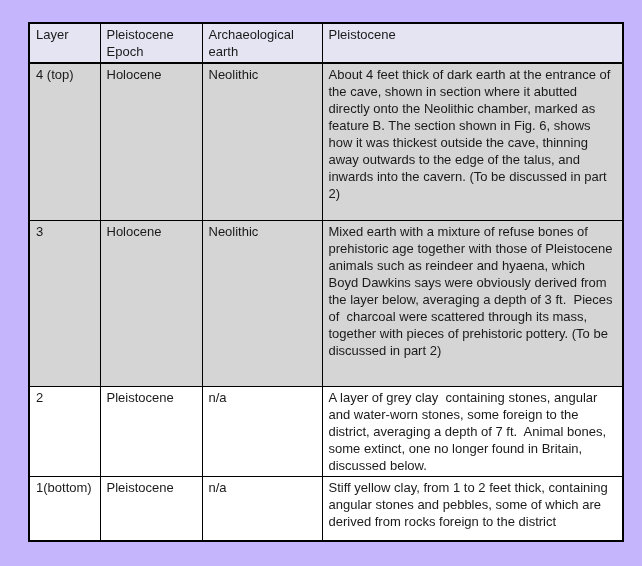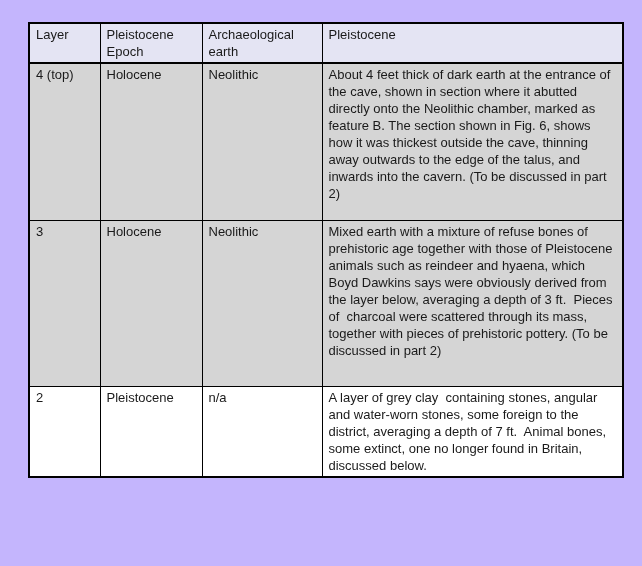--- a/index.html
+++ b/index.html
@@ -81,15 +81,21 @@
         <td>Neolithic</td>
         <td>Mixed earth with a mixture of refuse bones of prehistoric age together with those of Pleistocene animals such as reindeer and hyaena, which Boyd Dawkins says were obviously derived from the layer below, averaging a depth of 3 ft.  Pieces
 of  charcoal were scattered through its mass, together with pieces of prehistoric pottery. (To be discussed in part 2)</td>
       </tr>
       <tr class="plain r2">
         <td>2</td>
         <td>Pleistocene</td>
         <td>n/a</td>
         <td>A layer of grey clay  containing stones, angular and water-worn stones, some foreign to the district, averaging a depth of 7 ft.  Animal bones, some extinct, one no longer found in Britain, discussed below.</td>
       </tr>
+      <tr class="plain r1">
+        <td>1(bottom)</td>
+        <td>Pleistocene</td>
+        <td>n/a</td>
+        <td>Stiff yellow clay, from 1 to 2 feet thick, containing angular stones and pebbles, some of which are derived from rocks foreign to the district</td>
+      </tr>
     </tbody>
   </table>
 </div>
 
 </body></html>

